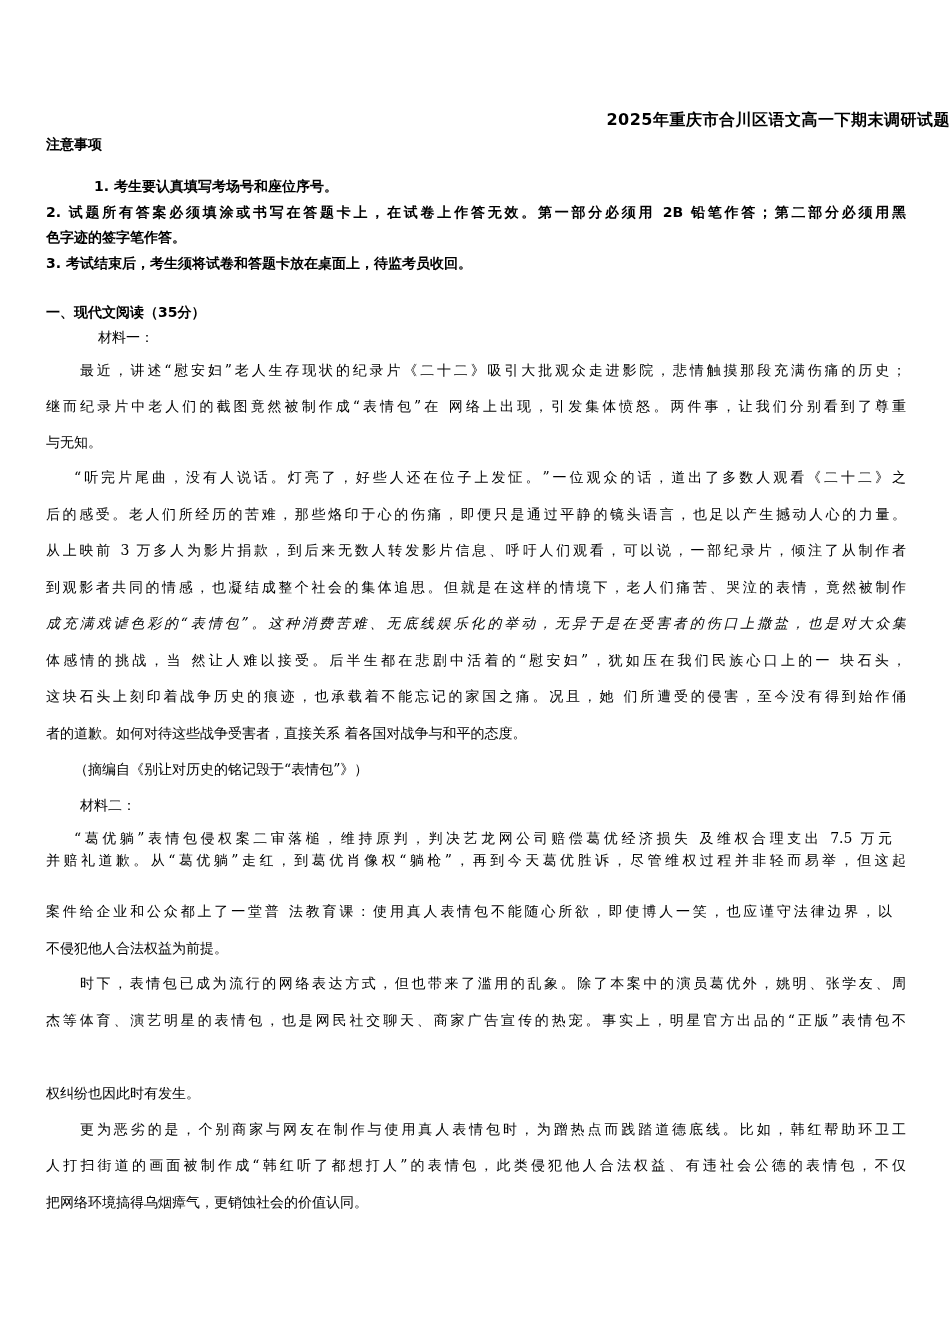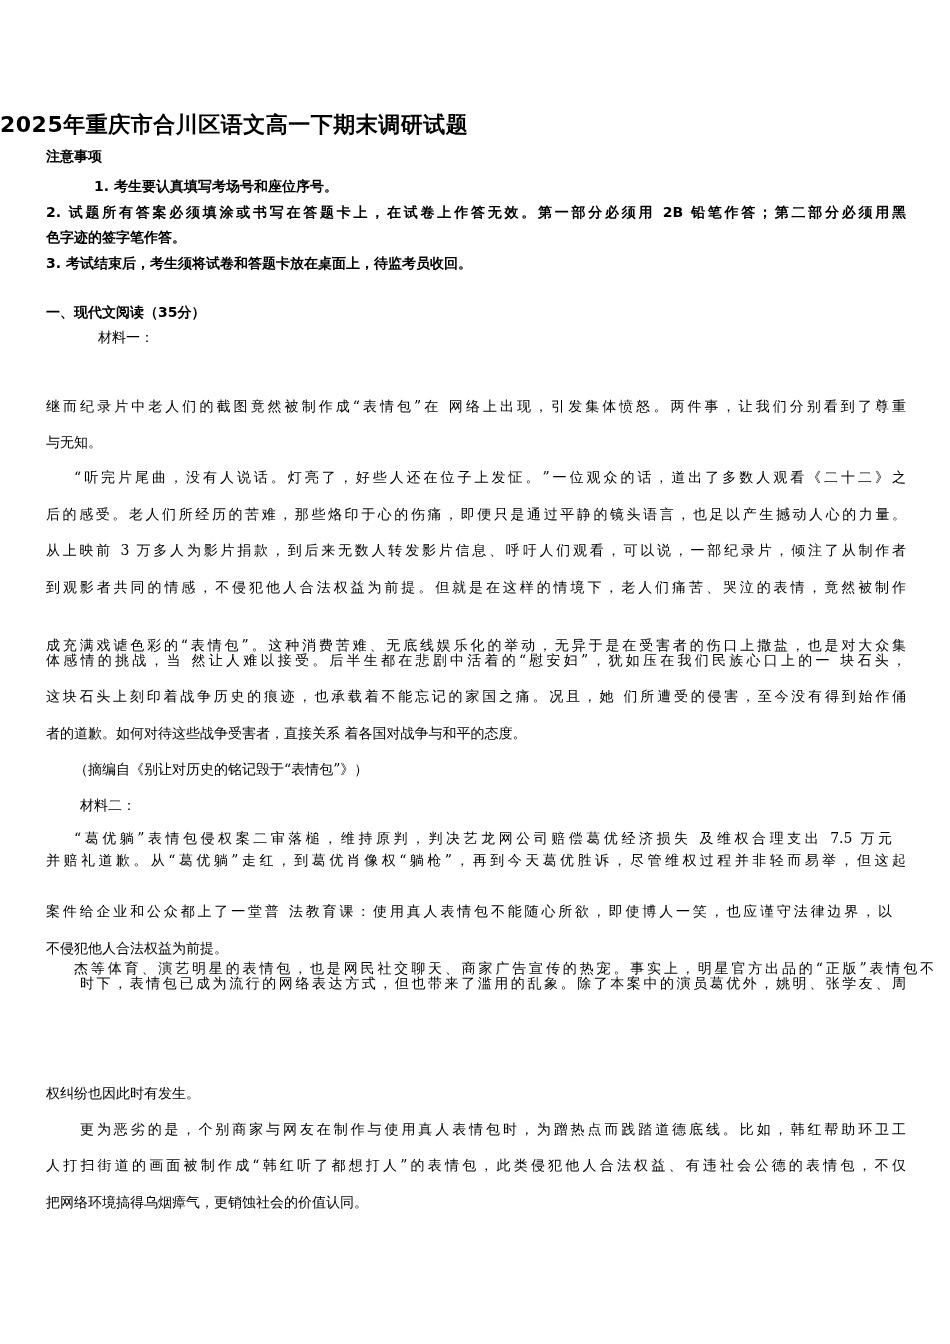--- a/index.html
+++ b/index.html
@@ -1,69 +1,70 @@
 <!DOCTYPE html>
 <html><head>
 <meta charset="utf-8">
 <style>
   html, body { margin: 0; padding: 0; background: #ffffff; }
   body { width: 950px; height: 1344px; position: relative; overflow: hidden; color: #000; }
   .page { position: absolute; left: 0; top: 0; width: 950px; height: 1344px; }
   .title {
-    position: absolute; left: 0; top: 110px; width: 950px; text-align: left;
-    font-family: "DejaVu Sans", sans-serif; font-weight: bold; font-size: 22px; letter-spacing: 0.5px;
+    position: absolute; left: 0; top: 110px; width: 950px; text-align: right;
+    font-family: "DejaVu Sans", sans-serif; font-weight: bold; font-size: 16px; letter-spacing: 0.5px;
   }
   .note { position: absolute; left: 46px; font-family: "DejaVu Sans", sans-serif; font-weight: bold; font-size: 14px; white-space: nowrap; }
   .section { position: absolute; left: 46px; font-family: "DejaVu Sans", sans-serif; font-weight: bold; font-size: 14px; white-space: nowrap; }
   .line {
     position: absolute; left: 46px; width: 860px;
     font-family: "DejaVu Serif", serif; font-size: 14px; white-space: nowrap;
     text-align: justify; text-align-last: justify;
   }
   .line.last { text-align-last: left; }
   .ind1 { left: 80px; width: 826px; }
   .lbl { position: absolute; font-family: "DejaVu Serif", serif; font-size: 14px; white-space: nowrap; }
 </style>
 </head>
 <body>
 
 <div class="page">
 
   <div class="title">2025年重庆市合川区语文高一下期末调研试题</div>
 
-  <div class="note" style="top:148px;">注意事项</div>
+  <div class="note" style="top:136px;">注意事项</div>
   <div class="note" style="top:178px;margin-left:48px;">1. 考生要认真填写考场号和座位序号。</div>
   <div class="note" style="top:204px; width:860px; text-align:justify; text-align-last:justify;">2. 试题所有答案必须填涂或书写在答题卡上，在试卷上作答无效。第一部分必须用 2B 铅笔作答；第二部分必须用黑</div>
   <div class="note" style="top:229px;">色字迹的签字笔作答。</div>
   <div class="note" style="top:255px;">3. 考试结束后，考生须将试卷和答题卡放在桌面上，待监考员收回。</div>
 
   <div class="section" style="top:304px;">一、现代文阅读（35分）</div>
   <div class="lbl" style="left:98px; top:329px;">材料一：</div>
 
+  <div class="line ind1" style="top:362px;">最近，讲述“慰安妇”老人生存现状的纪录片《二十二》吸引大批观众走进影院，悲情触摸那段充满伤痛的历史；</div>
   <div class="line" style="top:398px;">继而纪录片中老人们的截图竟然被制作成“表情包”在 网络上出现，引发集体愤怒。两件事，让我们分别看到了尊重</div>
   <div class="line last" style="top:434px;">与无知。</div>
 
   <div class="line ind1" style="top:469px; left:74px; width:832px;">“听完片尾曲，没有人说话。灯亮了，好些人还在位子上发怔。”一位观众的话，道出了多数人观看《二十二》之</div>
   <div class="line" style="top:506px;">后的感受。老人们所经历的苦难，那些烙印于心的伤痛，即便只是通过平静的镜头语言，也足以产生撼动人心的力量。</div>
   <div class="line" style="top:542px;">从上映前 3 万多人为影片捐款，到后来无数人转发影片信息、呼吁人们观看，可以说，一部纪录片，倾注了从制作者</div>
-  <div class="line" style="top:579px;">到观影者共同的情感，不侵犯他人合法权益为前提。但就是在这样的情境下，老人们痛苦、哭泣的表情，竟然被制作</div>
-  <div class="line" style="top:637px;">成充满戏谑色彩的“表情包”。这种消费苦难、无底线娱乐化的举动，无异于是在受害者的伤口上撒盐，也是对大众集</div>
+  <div class="line" style="top:579px;">到观影者共同的情感，也凝结成整个社会的集体追思。但就是在这样的情境下，老人们痛苦、哭泣的表情，竟然被制作</div>
+  <div class="line" style="top:615px;font-style:italic;">成充满戏谑色彩的“表情包”。这种消费苦难、无底线娱乐化的举动，无异于是在受害者的伤口上撒盐，也是对大众集</div>
   <div class="line" style="top:652px;">体感情的挑战，当 然让人难以接受。后半生都在悲剧中活着的“慰安妇”，犹如压在我们民族心口上的一 块石头，</div>
   <div class="line" style="top:688px;">这块石头上刻印着战争历史的痕迹，也承载着不能忘记的家国之痛。况且，她 们所遭受的侵害，至今没有得到始作俑</div>
   <div class="line last" style="top:725px;">者的道歉。如何对待这些战争受害者，直接关系 着各国对战争与和平的态度。</div>
 
   <div class="lbl" style="left:74px; top:761px;">（摘编自《别让对历史的铭记毁于“表情包”》）</div>
   <div class="lbl" style="left:80px; top:797px;">材料二：</div>
 
   <div class="line" style="top:830px; left:74px; width:818px;">“葛优躺”表情包侵权案二审落槌，维持原判，判决艺龙网公司赔偿葛优经济损失 及维权合理支出 7.5 万元</div>
   <div class="line" style="top:840px;margin-top:12px;">并赔礼道歉。从“葛优躺”走红，到葛优肖像权“躺枪”，再到今天葛优胜诉，尽管维权过程并非轻而易举，但这起</div>
   <div class="line" style="top:903px; width:846px;">案件给企业和公众都上了一堂普 法教育课：使用真人表情包不能随心所欲，即使博人一笑，也应谨守法律边界，以</div>
   <div class="line last" style="top:940px;">不侵犯他人合法权益为前提。</div>
 
   <div class="line ind1" style="top:975px;">时下，表情包已成为流行的网络表达方式，但也带来了滥用的乱象。除了本案中的演员葛优外，姚明、张学友、周</div>
-  <div class="line" style="top:960px;margin-left:28px;">杰等体育、演艺明星的表情包，也是网民社交聊天、商家广告宣传的热宠。事实上，明星官方出品的“正版”表情包不</div>
+  <div class="line" style="top:1012px;">杰等体育、演艺明星的表情包，也是网民社交聊天、商家广告宣传的热宠。事实上，明星官方出品的“正版”表情包不</div>
   <div class="line last" style="top:1085px;">权纠纷也因此时有发生。</div>
 
   <div class="line ind1" style="top:1121px;">更为恶劣的是，个别商家与网友在制作与使用真人表情包时，为蹭热点而践踏道德底线。比如，韩红帮助环卫工</div>
   <div class="line" style="top:1157px;">人打扫街道的画面被制作成“韩红听了都想打人”的表情包，此类侵犯他人合法权益、有违社会公德的表情包，不仅</div>
   <div class="line last" style="top:1194px;">把网络环境搞得乌烟瘴气，更销蚀社会的价值认同。</div>
 
 </div>
 
 </body></html>

